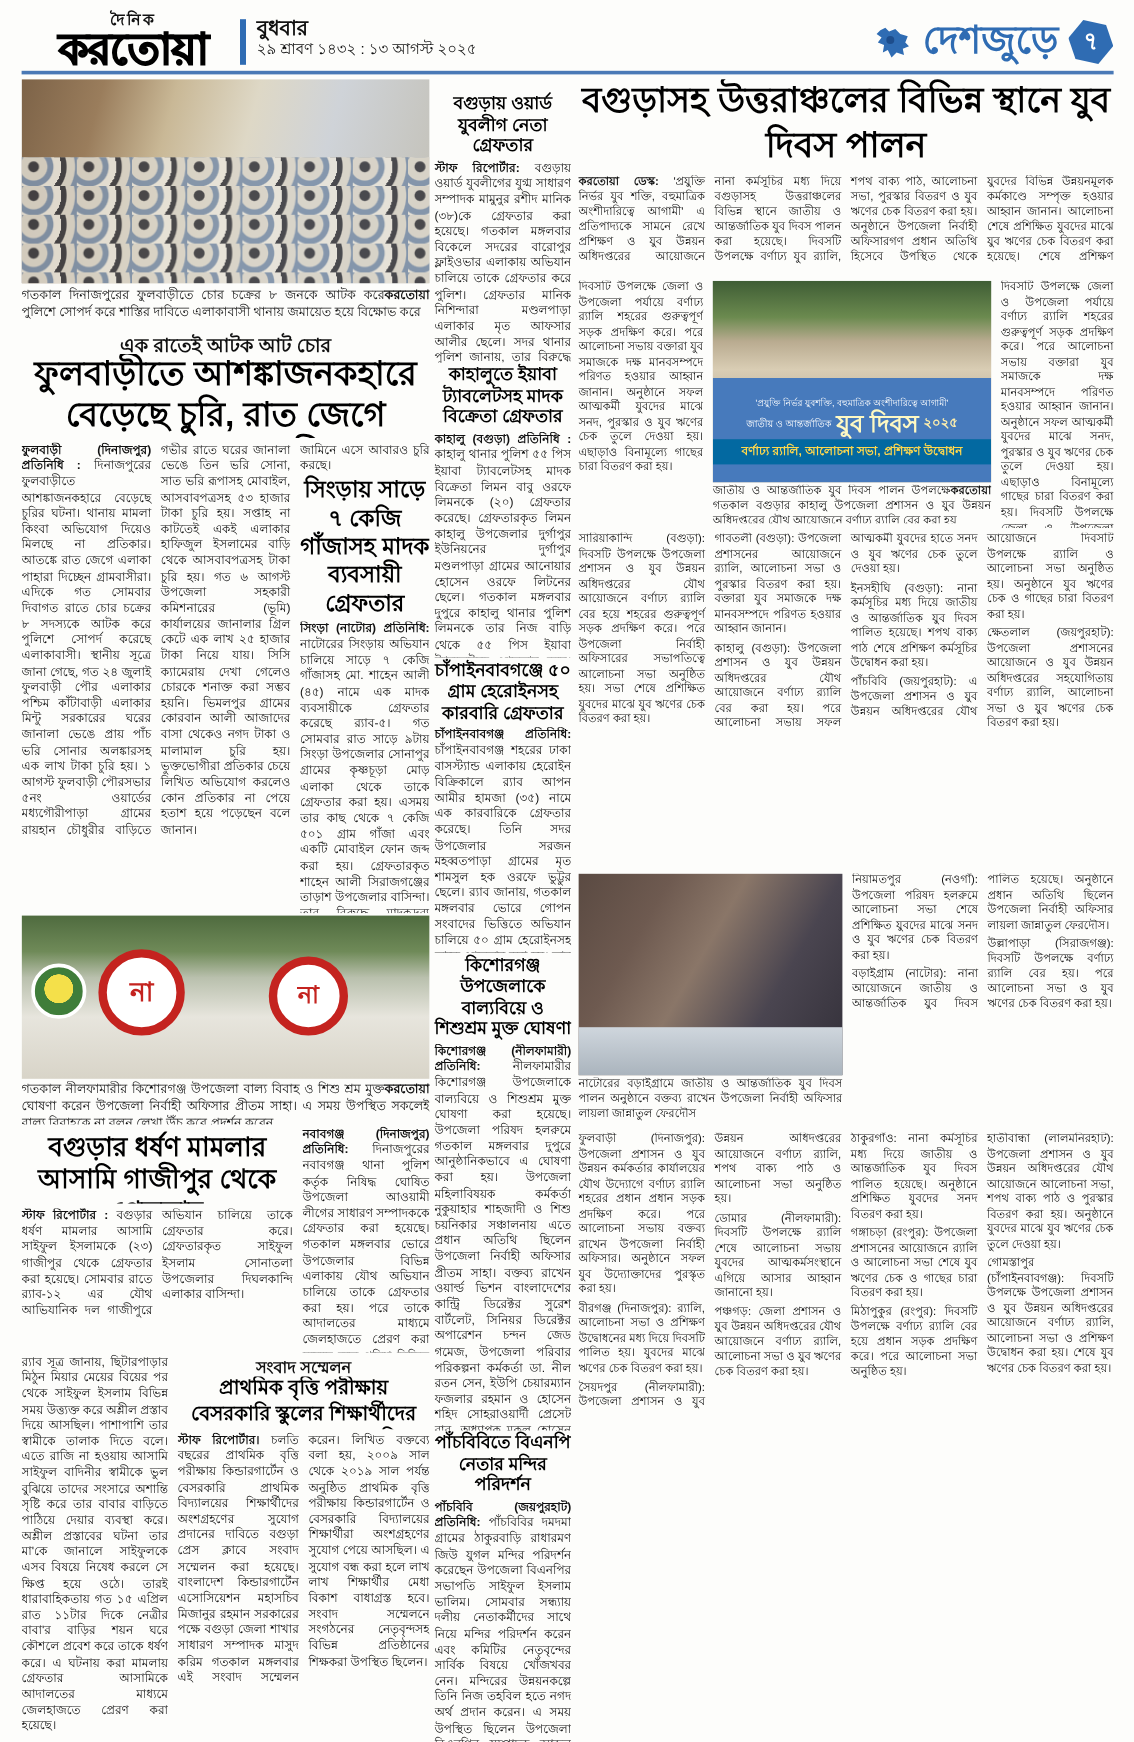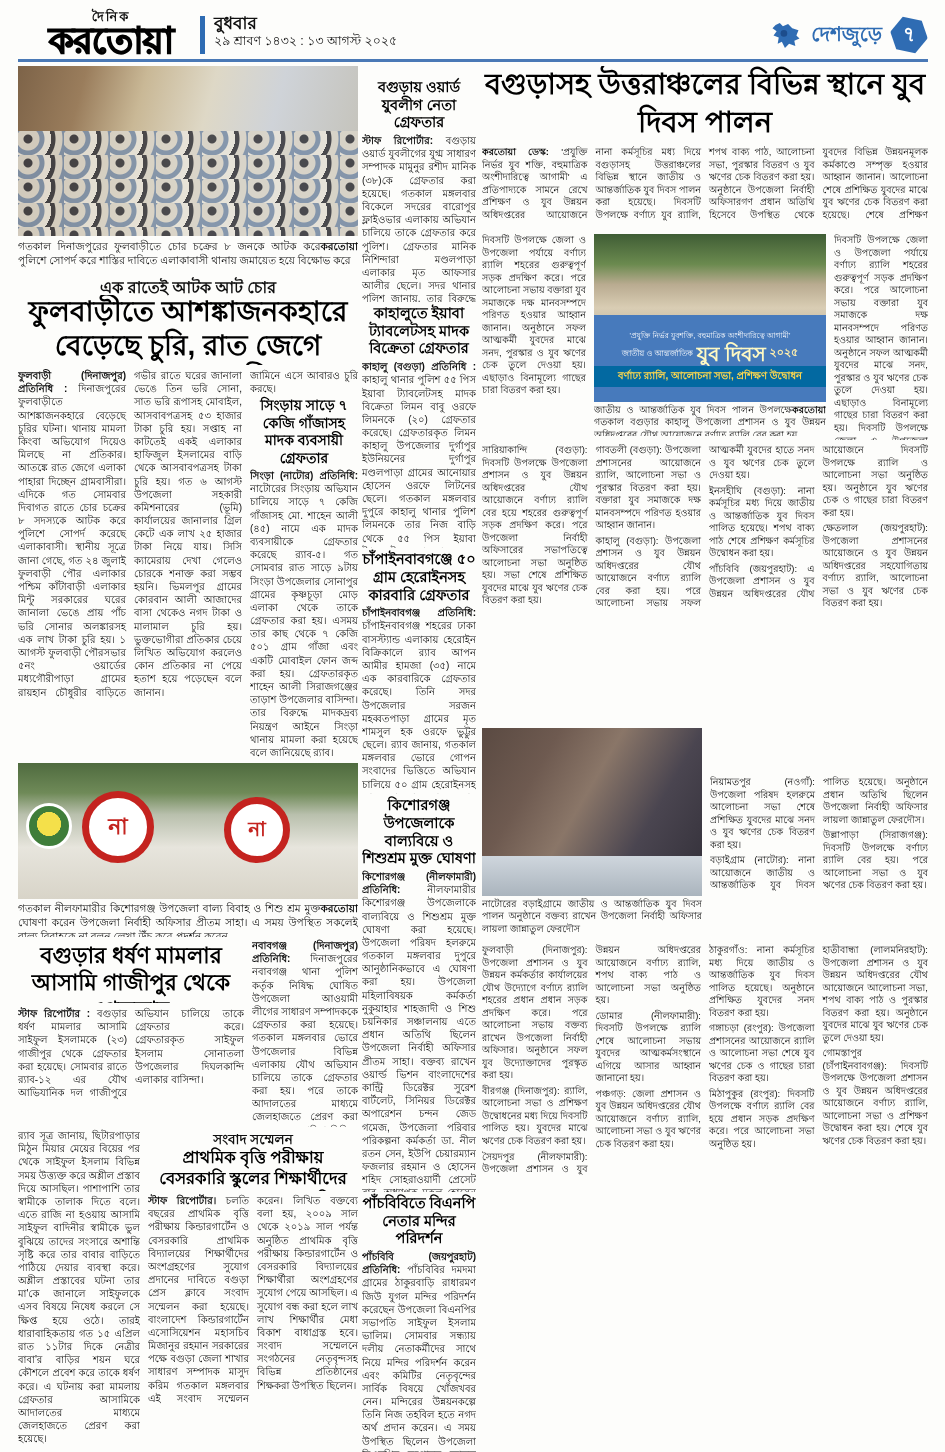--- a/index.html
+++ b/index.html
@@ -8,21 +8,21 @@
   
   .masthead{position:absolute;left:26px;top:10px;width:170px;text-align:center;line-height:1;}
   .masthead .small{font-size:13px;font-weight:900;letter-spacing:2px;text-align:center;}
   .masthead .big{font-size:36px;font-weight:900;letter-spacing:-1px;-webkit-text-stroke:1.2px #000;}
   .vline{position:absolute;left:200px;top:16px;width:5px;height:38px;background:#2f6cb3;}
   .datebox{position:absolute;left:214px;top:13px;line-height:1.25;}
   .datebox .day{font-size:17px;font-weight:700;}
   .datebox .dt{font-size:12.5px;}
   .section-strip{position:absolute;left:640px;top:14px;width:288px;height:42px;
                  display:flex;align-items:center;justify-content:flex-end;gap:8px;}
-  .section-name{font-size:20px;font-weight:900;color:#2f6cb3;}
+  .section-name{font-size:32px;font-weight:900;color:#2f6cb3;}
   .hexpage{width:38px;height:36px;background:#2f6cb3;color:#fff;font-size:20px;font-weight:900;
            display:flex;align-items:center;justify-content:center;transform:rotate(8deg);
            clip-path:polygon(27% 2%,78% 6%,100% 52%,73% 98%,22% 94%,0 48%);}
   .toprule{position:absolute;left:18px;top:59px;width:910px;height:3px;background:#4a79b6;}
   
   .bd{font-size:10px;line-height:1.32;text-align:justify;word-break:break-word;}
   .cap{font-size:10.5px;line-height:1.35;text-align:justify;}
   .credit{float:right;font-weight:600;}
   .kick{text-align:center;font-weight:800;}
   .hl{text-align:center;font-weight:900;color:#000;}
@@ -35,21 +35,21 @@
   .crowdband{position:absolute;left:0;right:0;bottom:0;height:62%;opacity:.9;background:
       repeating-radial-gradient(circle at 10px 8px,#3b3b40 0 4px,#d9d4c8 5px 11px,#7d90a8 12px 16px,#e8e4da 17px 23px);
       background-size:46px 24px;}
   .cap1{height:34px;overflow:hidden;margin-top:3px;}
   .kick1{height:20px;font-size:16px;margin-top:2px;}
   .hl1{font-size:28px;line-height:1.22;height:70px;overflow:hidden;}
   .cols3{display:flex;gap:8px;height:392px;overflow:hidden;margin-top:4px;}
   .twocol{width:224px;columns:2;column-gap:8px;height:392px;overflow:hidden;}
   .c3{flex:1;display:flex;flex-direction:column;overflow:hidden;}
   .endtxt{height:26px;overflow:hidden;}
-  .singra-hl{font-size:14px;line-height:1.25;margin:2px 0;}
+  .singra-hl{font-size:19px;line-height:1.25;margin:2px 0;}
   .singra-bd{flex:1;overflow:hidden;}
   .photo2{position:relative;height:136px;margin-top:2px;background:
       linear-gradient(180deg,#4f6b3f 0%,#6f8a58 22%,#b9c0ad 38%,#e7e5dd 62%,#d8d4c8 100%);}
   .na-sign{position:absolute;background:#fff;border:7px solid #c4231f;border-radius:50%;
            display:flex;align-items:center;justify-content:center;color:#c4231f;font-weight:900;}
   .na1{left:64px;top:28px;width:58px;height:58px;font-size:22px;}
   .na2{left:206px;top:34px;width:52px;height:52px;font-size:20px;}
   .logo-dot{position:absolute;left:8px;top:40px;width:40px;height:40px;border-radius:50%;
             background:radial-gradient(circle at 50% 45%,#f4e04a 0 40%,#3f7d3a 41% 100%);border:3px solid #fff;}
   .cap2{height:36px;overflow:hidden;margin-top:2px;}
@@ -90,21 +90,21 @@
   .banner .b3{font-size:10px;font-weight:700;color:#ffd84d;background:#0369a1;align-self:stretch;
               text-align:center;padding:2px 0;white-space:nowrap;overflow:hidden;}
   .capA{font-size:9.5px;line-height:1.3;height:32px;overflow:hidden;text-align:justify;margin-top:2px;}
   .rowR3{columns:4;column-gap:8px;height:280px;overflow:hidden;margin-top:4px;}
   .rowR4{display:flex;gap:8px;height:212px;margin-top:4px;overflow:hidden;}
   .photoB{width:220px;}
   .photoB-img{height:168px;background:
       linear-gradient(120deg,#5a4a42 0%,#6e5a50 25%,#8a7668 45%,#4a4550 70%,#322f38 100%);position:relative;}
   .tableband{position:absolute;left:0;right:0;bottom:0;height:24%;background:linear-gradient(180deg,#cfd6dd,#aab4bd);}
   .capB{font-size:9.5px;line-height:1.3;height:40px;overflow:hidden;text-align:justify;margin-top:2px;}
-  .rR4txt{flex:1;columns:2;column-gap:8px;overflow:hidden;margin-top:48px;}
+  .rR4txt{flex:1;columns:2;column-gap:8px;overflow:hidden;}
   .rowR5{columns:4;column-gap:8px;height:500px;overflow:hidden;margin-top:4px;}
 </style>
 </head>
 <body>
 
 <div id="page">
 
   <div class="masthead">
     <div class="small">দৈনিক</div>
     <div class="big">করতোয়া</div>

